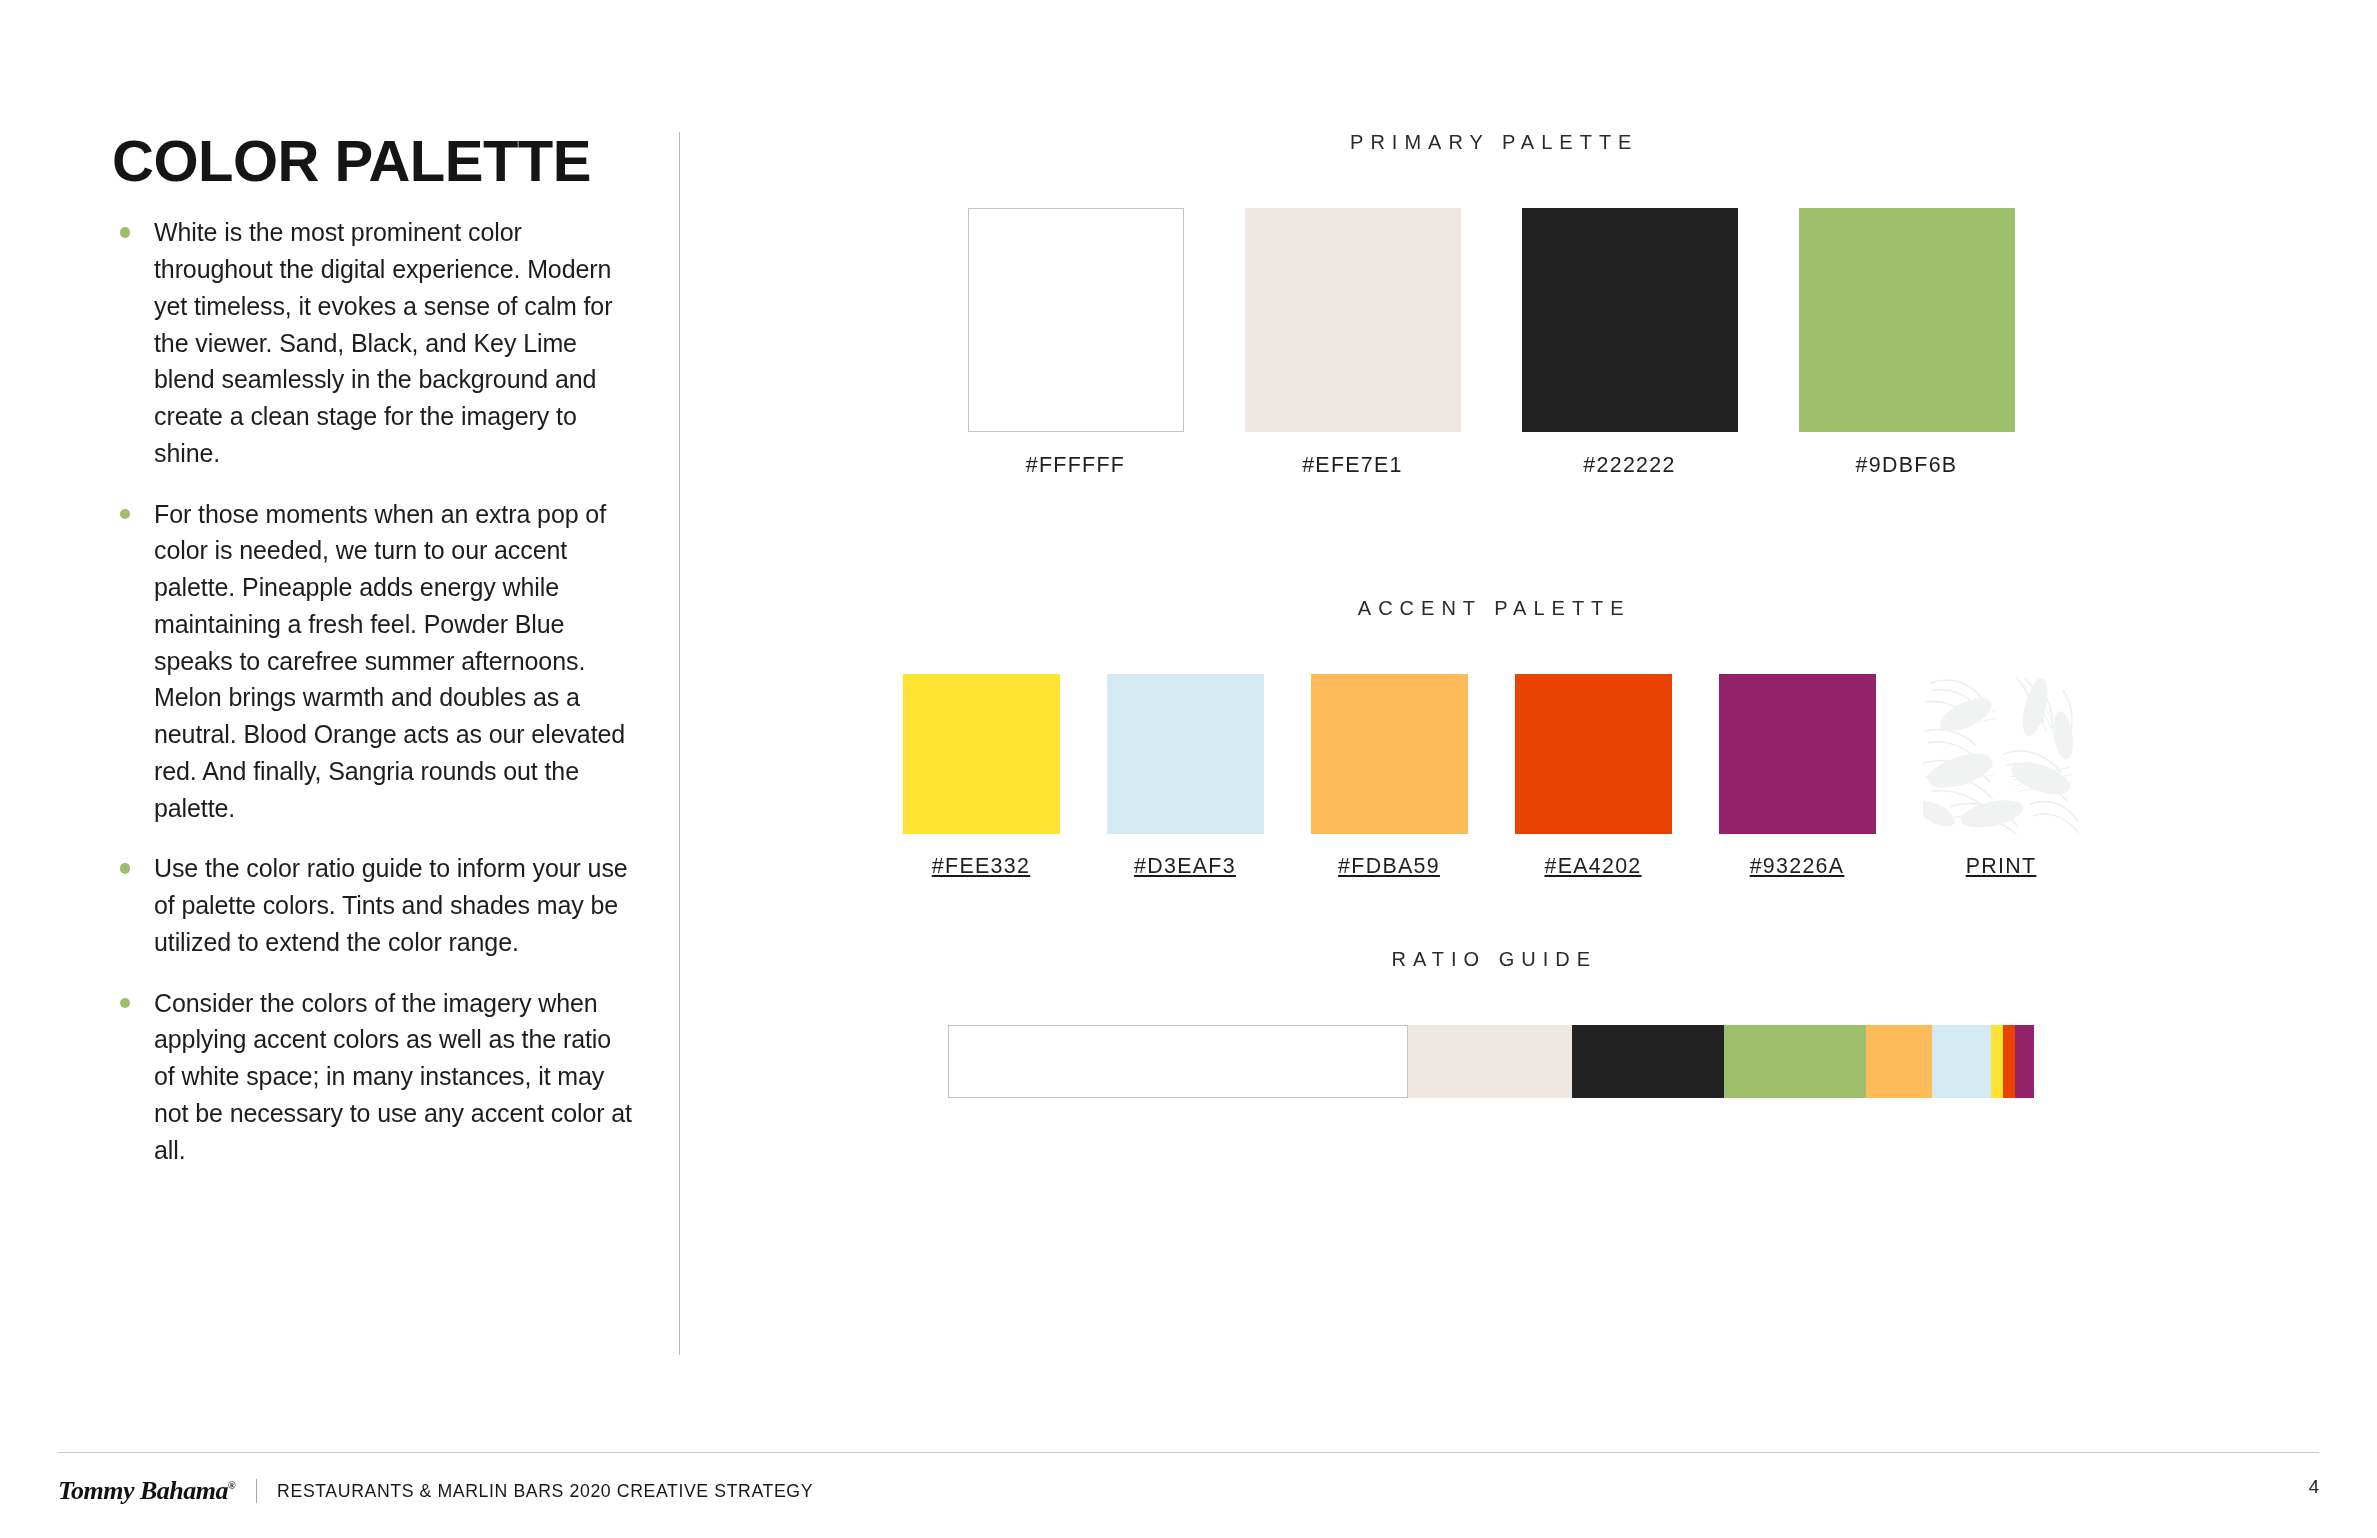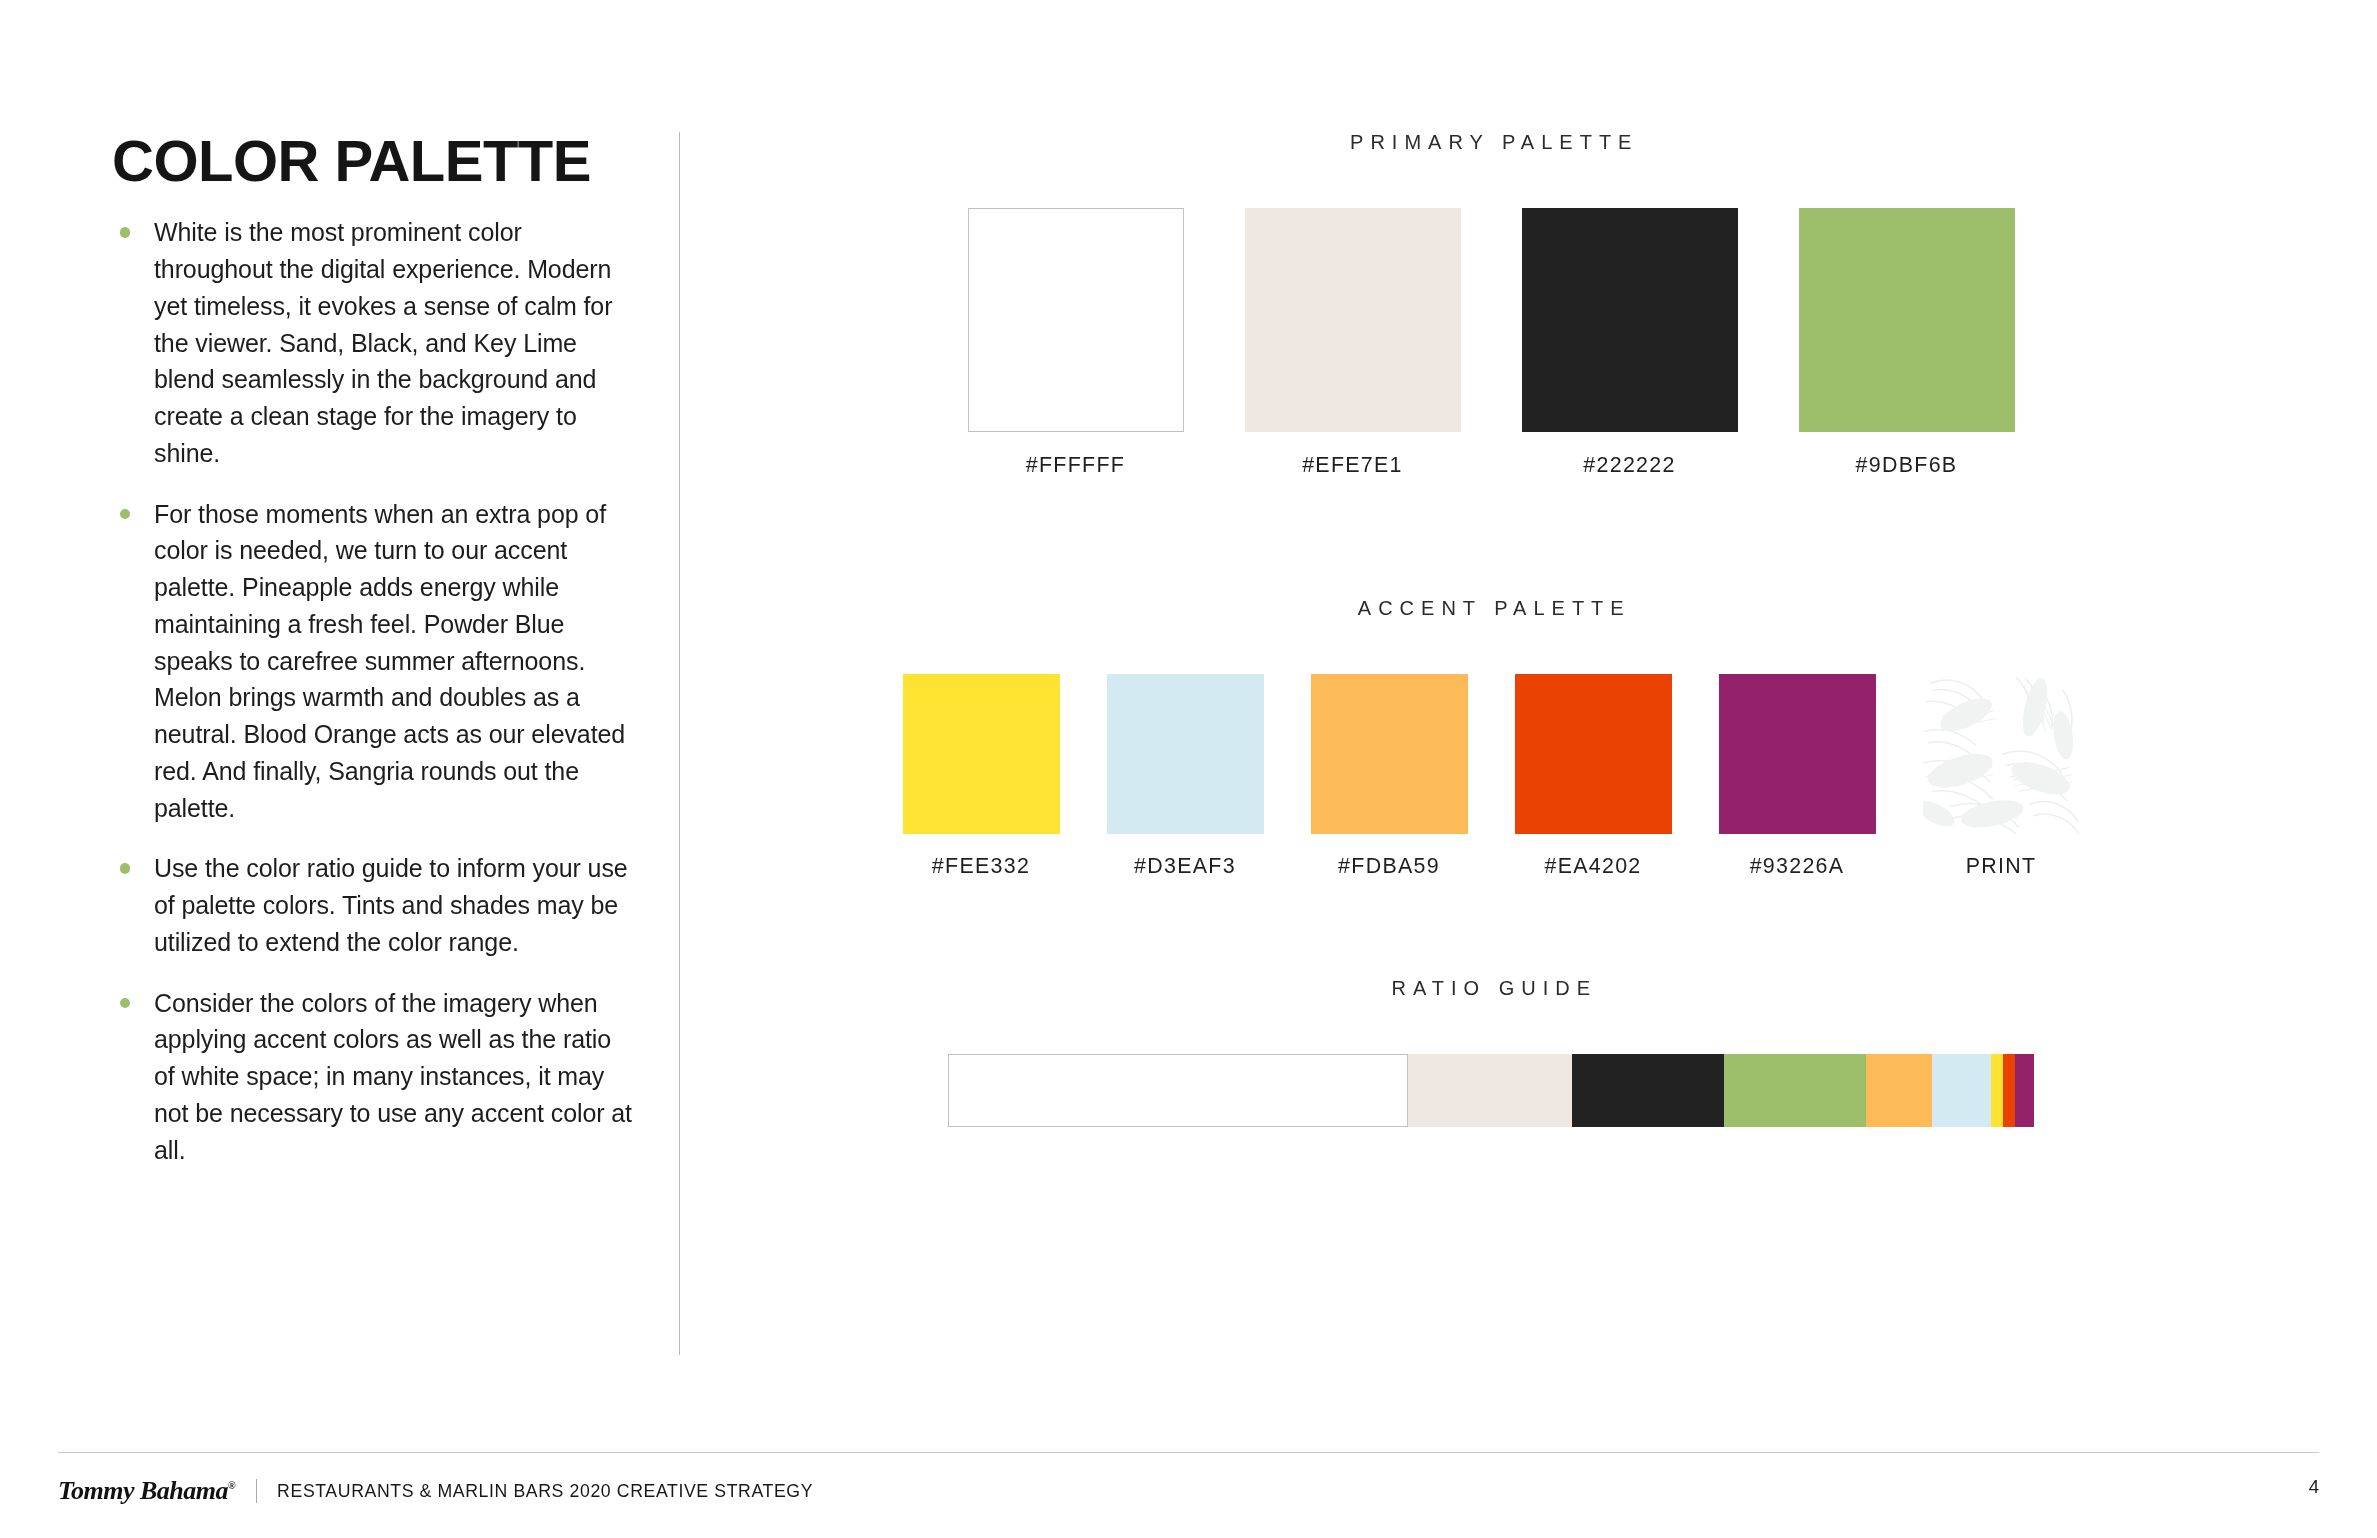--- a/index.html
+++ b/index.html
@@ -120,22 +120,22 @@
 
   
   #primary-section { margin-bottom: 119px; }
   #primary-section .swatch-row { gap: 61px; }
   #primary-section .swatch {
     width: 216px;
     height: 224px;
   }
 
   
-  #accent-section { margin-bottom: 98px; }
-  #accent-section .swatch-row { gap: 47px; }
+  #accent-section { margin-bottom: 69px; }
+  #accent-section .swatch-row { gap: 47px; text-decoration: underline; }
   #accent-section .swatch {
     width: 157px;
     height: 160px;
   }
 
   .bordered {
     border: 0.9px solid #c2c2c2;
     box-sizing: border-box;
   }
 

